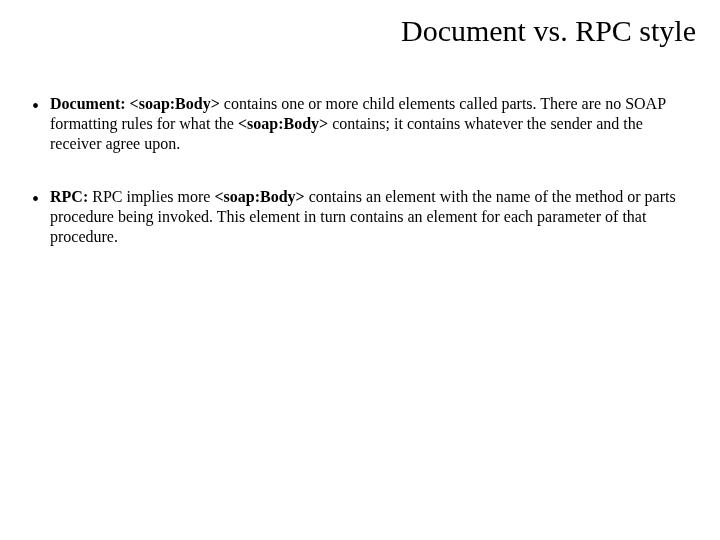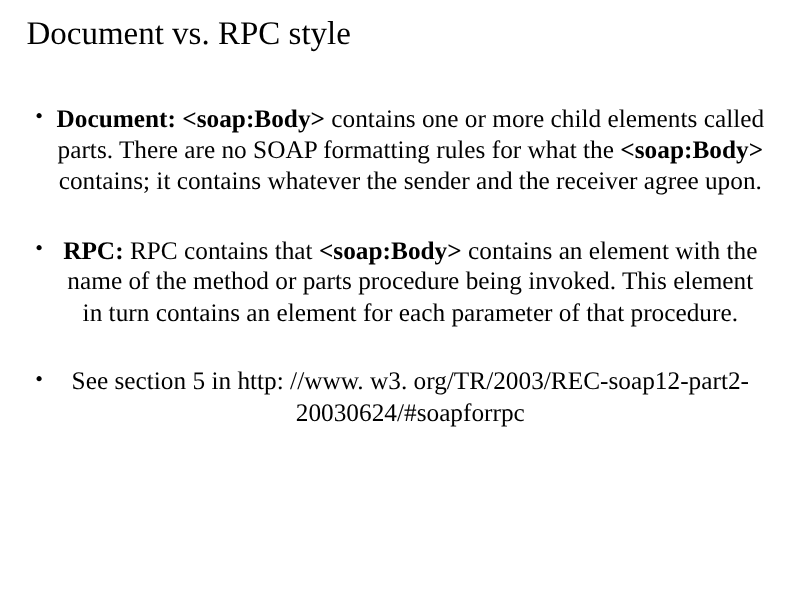--- a/index.html
+++ b/index.html
@@ -12,37 +12,37 @@
       color: #000;
       overflow: hidden;
     }
     .slide {
       width: 100%;
       height: 100%;
       padding: 14px 24px 0 24px;
       box-sizing: border-box;
     }
     .title {
-      text-align: left;
+      text-align: right;
       font-size: 30px;
       font-weight: normal;
       margin: 0 0 46px 0;
     }
     ul.bullets {
       list-style: none;
       margin: 0;
       padding: 0 0 0 4px;
     }
     ul.bullets > li {
       position: relative;
       padding-left: 22px;
-      font-size: 23px;
+      font-size: 16px;
       line-height: 1.24;
       margin-bottom: 34px;
-      text-align: center;
+      text-align: left;
     }
     ul.bullets > li::before {
       content: "•";
       position: absolute;
       left: 4px;
       top: 0;
       font-size: 20px;
     }
     .bold {
       font-weight: bold;
@@ -54,20 +54,17 @@
 <div class="slide">
   <h1 class="title">Document vs. RPC style</h1>
 
   <ul class="bullets">
     <li>
       <span class="bold">Document:</span>
       <span> </span><span class="bold">&lt;soap:Body&gt;</span><span> contains one or more child elements called parts. There are no SOAP formatting rules for what the </span><span class="bold">&lt;soap:Body&gt;</span><span> contains; it contains whatever the sender and the receiver agree upon.</span>
     </li>
 
     <li>
-      <span class="bold">RPC:</span><span> RPC contains that </span><span class="bold">&lt;soap:Body&gt;</span><span> contains an element with the name of the method or parts procedure being invoked. This element in turn contains an element for each parameter of that procedure.</span>
+      <span class="bold">RPC:</span><span> RPC implies more </span><span class="bold">&lt;soap:Body&gt;</span><span> contains an element with the name of the method or parts procedure being invoked. This element in turn contains an element for each parameter of that procedure.</span>
     </li>
 
-    <li>
-      <span>See section 5 in http: //www. w3. org/TR/2003/REC-soap12-part2-20030624/#soapforrpc</span>
-    </li>
   </ul>
 </div>
 
 </body></html>

